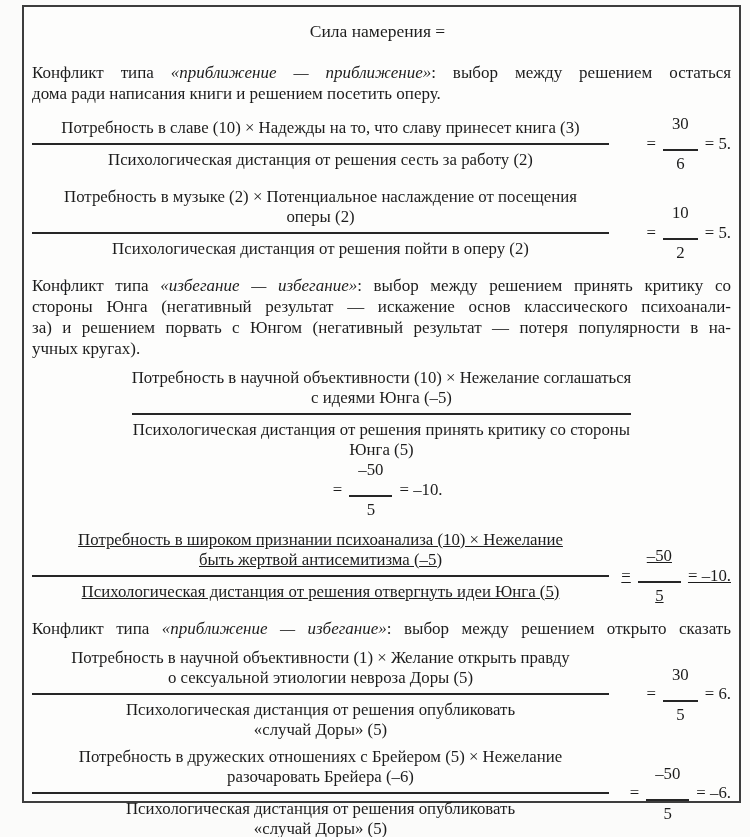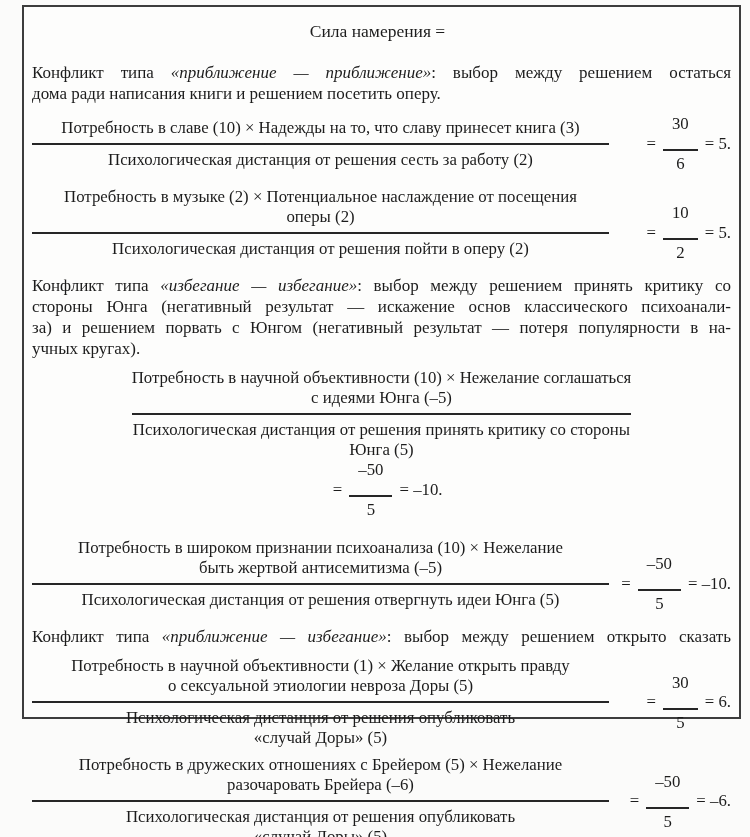--- a/index.html
+++ b/index.html
@@ -15,21 +15,21 @@
   .page {
     position: relative;
     width: 750px;
     height: 837px;
   }
   .box {
     position: absolute;
     left: 22px;
     top: 5px;
     width: 719px;
-    height: 714px;
+    height: 798px;
     box-sizing: border-box;
     border: 2px solid #3d3d3d;
     background: #fdfdfc;
     padding: 8px 8px 6px 8px;
     display: flex;
     flex-direction: column;
   }
   
   .formula-row {
     margin-top: 6px;
@@ -76,21 +76,21 @@
   
   .example {
     display: flex;
     align-items: center;
     font-size: 16.8px;
     line-height: 20px;
   }
   .ex1 { margin-top: 10px; }
   .ex2 { margin-top: 10px; }
   .ex3 { margin-top: 9px; flex-direction: column; }
-  .ex4 { margin-top: 15px; }
+  .ex4 { margin-top: 7px; text-decoration: underline; }
   .ex5 { margin-top: 9px; }
   .ex6 { margin-top: 7px; }
   .bigfrac {
     flex: 1 1 auto;
     min-width: 0;
   }
   .bigfrac .bnum {
     text-align: center;
     border-bottom: 2px solid #262626;
     padding-bottom: 5px;

